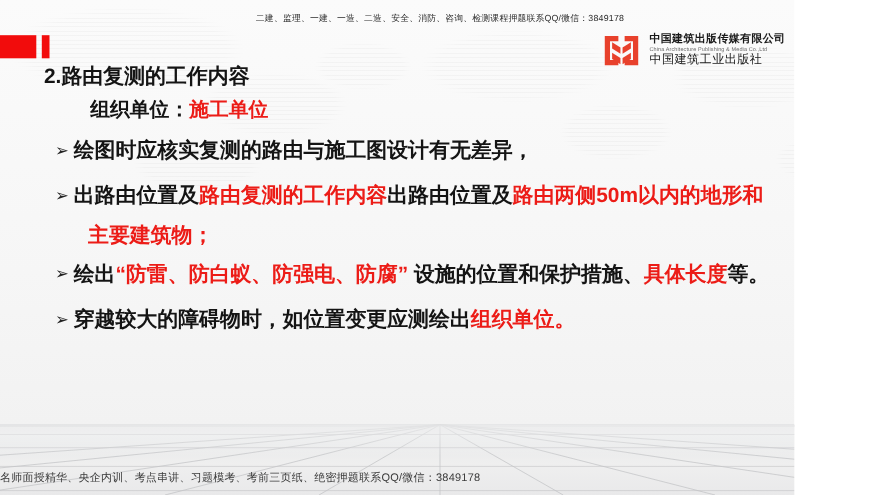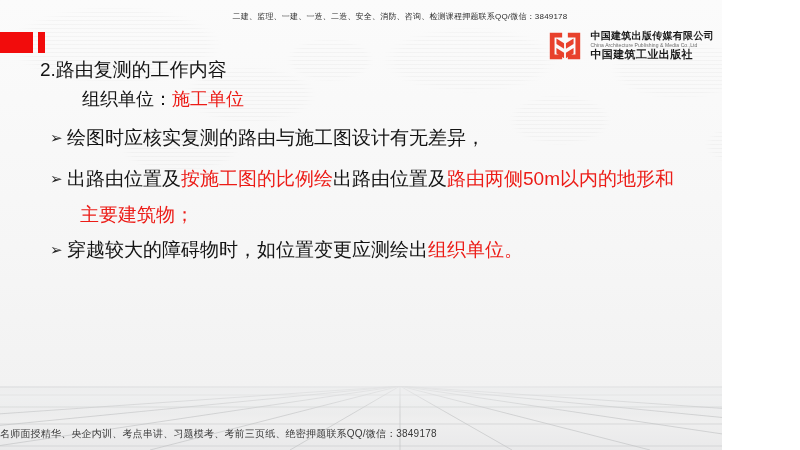--- a/index.html
+++ b/index.html
@@ -73,25 +73,25 @@
   .deco-small{width:7px;height:21px;background:#f20c0c;margin-left:5px;}
 
   
   .logo{
     position:absolute;right:8px;top:27px;display:flex;align-items:center;gap:6px;
   }
   .logo-mark{width:38px;height:38px;flex:0 0 38px;}
   .logo-text{display:flex;flex-direction:column;line-height:1.05;}
   .logo-cn1{font-size:10px;color:#1a1a1a;font-weight:bold;letter-spacing:.3px;white-space:nowrap;}
   .logo-en{font-size:5px;color:#6b6b6b;letter-spacing:.1px;white-space:nowrap;margin:1px 0;}
-  .logo-cn2{font-size:11px;color:#1a1a1a;font-weight:bold;letter-spacing:.4px;white-space:nowrap;}
+  .logo-cn2{font-size:11px;color:#1a1a1a;font-weight:normal;letter-spacing:.4px;white-space:nowrap;}
 
   
   .content{position:absolute;left:0;top:56px;width:800px;}
-  .line{white-space:nowrap;color:#1a1a1a;}
+  .line{white-space:nowrap;color:#1a1a1a;font-weight:bold;}
   .heading{
     margin-left:40px;font-size:19px;line-height:28px;color:#141414;
   }
   .sub{
     font-size:18px;line-height:31px;margin-left:82px;color:#141414;
   }
   .sub2{
     font-size:18px;line-height:31px;margin-left:82px;color:#141414;
   }
   .bullet{
@@ -157,24 +157,27 @@
     </div>
 
 
     <div class="spacer-1"></div>
 
     <div class="line bullet">
       <span class="arrow">➢</span><span>绘图时应核实复测的路由与施工图设计有无差异，</span>
     </div>
 
     <div class="line bullet">
-      <span class="arrow">➢</span><span>出路由位置及</span><span class="red">按施工图的比例绘</span><span>出路由位置及</span><span class="red">路由两侧50m以内的地形和</span>
+      <span class="arrow">➢</span><span>出路由位置及</span><span class="red">路由复测的工作内容</span><span>出路由位置及</span><span class="red">路由两侧50m以内的地形和</span>
     </div>
     <div class="line cont red">主要建筑物；</div>
 
+    <div class="line bullet">
+      <span class="arrow">➢</span><span>绘出</span><span class="red">“防雷、防白蚁、防强电、防腐”</span><span> 设施的位置和保护措施、</span><span class="red">具体长度</span><span>等。</span>
+    </div>
 
     <div class="line bullet">
       <span class="arrow">➢</span><span>穿越较大的障碍物时，如位置变更应测绘出</span><span class="red">组织单位。</span>
     </div>
 
   </div>
 
   <div class="floor">
     <div class="floor-edge"></div>
     <div class="floor-lines">

